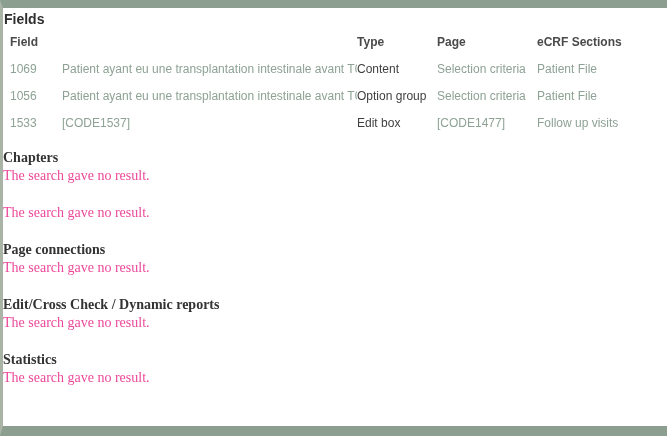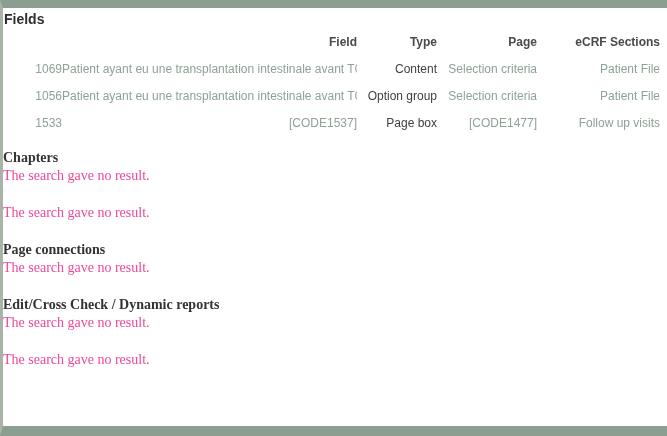--- a/index.html
+++ b/index.html
@@ -22,21 +22,21 @@
     line-height: 17px;
   }
   table.fields-table {
     border-collapse: collapse;
     table-layout: fixed;
     margin-left: 7px;
     width: 650px;
   }
   table.fields-table th,
   table.fields-table td {
-    text-align: right;
+    text-align: left;
     vertical-align: top;
     font-size: 12px;
     line-height: 13px;
     padding: 7px 0;
     white-space: nowrap;
     overflow: hidden;
   }
   table.fields-table th {
     font-weight: bold;
     color: #4a4a4a;
@@ -94,21 +94,21 @@
       <tr>
         <td class="cell-id link">1056</td>
         <td class="link">Patient ayant eu une transplantation intestinale avant T0</td>
         <td class="plain">Option group</td>
         <td class="link">Selection criteria</td>
         <td class="link">Patient File</td>
       </tr>
       <tr>
         <td class="cell-id link">1533</td>
         <td class="link">[CODE1537]</td>
-        <td class="plain">Page box</td>
+        <td class="plain">Edit box</td>
         <td class="link">[CODE1477]</td>
         <td class="link">Follow up visits</td>
       </tr>
     </tbody>
   </table>
 
   <div class="results-sections">
     <div class="section">
       <h2>Chapters</h2>
       <p>The search gave no result.</p>
@@ -118,17 +118,18 @@
     </div>
     <div class="section">
       <h2>Page connections</h2>
       <p>The search gave no result.</p>
     </div>
     <div class="section">
       <h2>Edit/Cross Check / Dynamic reports</h2>
       <p>The search gave no result.</p>
     </div>
     <div class="section">
+      <h2>Statistics</h2>
       <p>The search gave no result.</p>
     </div>
   </div>
 
 </div>
 
 </body></html>

